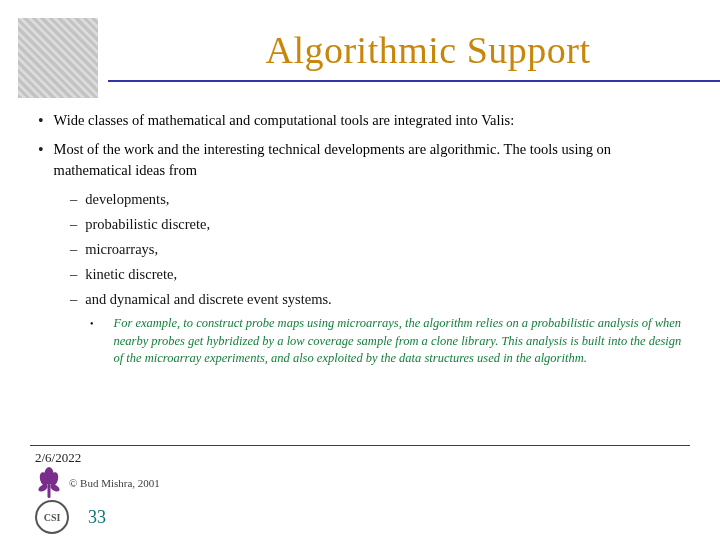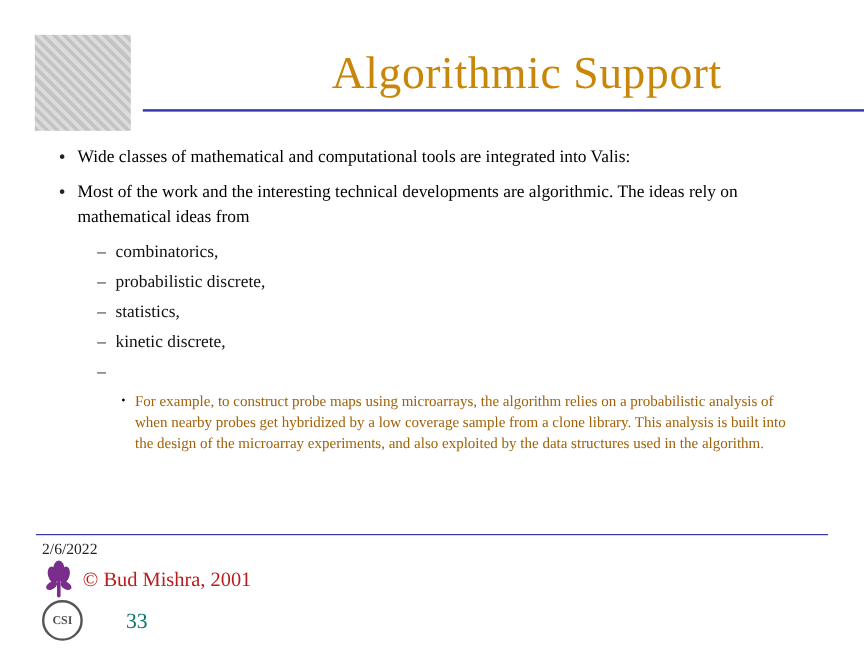--- a/index.html
+++ b/index.html
@@ -10,21 +10,21 @@
       background: #ffffff;
       font-family: 'Times New Roman', Times, serif;
       overflow: hidden;
       position: relative;
     }
 
     .slide {
       width: 720px;
       height: 540px;
       position: relative;
-      padding: 11px;
+      padding: 0;
     }
 
     
     .header {
       display: flex;
       align-items: flex-start;
       padding: 18px 30px 0 18px;
     }
 
     .header-image {
@@ -119,23 +119,25 @@
     }
 
     .sub-bullet-dot {
       font-size: 10px;
       margin-top: 3px;
       flex-shrink: 0;
     }
 
     .sub-bullet-text {
       font-size: 12.5px;
-      color: #a16207;
+      color: #15803d;
       line-height: 1.4;
-      font-family: 'Times New Roman', Times, serif;
+      font-style: italic;
+      font-family: 'Times New Roman', Times, serif;
+      margin-left: 12px;
     }
 
     
     .footer {
       position: absolute;
       bottom: 0;
       left: 0;
       right: 0;
     }
 
@@ -159,22 +161,22 @@
       color: #222;
     }
 
     .footer-center {
       display: flex;
       align-items: center;
       gap: 6px;
     }
 
     .footer-copyright {
-      font-size: 17px;
-      color: #b91c1c;
+      font-size: 11px;
+      color: #404040;
     }
 
     .footer-badge {
       width: 34px;
       height: 34px;
       border: 2px solid #555;
       border-radius: 50%;
       display: flex;
       align-items: center;
       justify-content: center;
@@ -203,42 +205,43 @@
 
   <div class="content">
 
     <div class="bullet-item">
       <span class="bullet-dot">•</span>
       <span class="bullet-text">Wide classes of mathematical and computational tools are integrated into Valis:</span>
     </div>
 
     <div class="bullet-item">
       <span class="bullet-dot">•</span>
-      <span class="bullet-text">Most of the work and the interesting technical developments are algorithmic.  The ideas rely on mathematical ideas from</span>
+      <span class="bullet-text">Most of the work and the interesting technical developments are algorithmic.  The tools using on mathematical ideas from</span>
     </div>
 
     <div class="sub-list">
       <div class="sub-item">
         <span class="sub-dash">–</span>
-        <span>combinatorics,</span>
+        <span>developments,</span>
       </div>
       <div class="sub-item">
         <span class="sub-dash">–</span>
         <span>probabilistic discrete,</span>
       </div>
       <div class="sub-item">
         <span class="sub-dash">–</span>
-        <span>statistics,</span>
+        <span>microarrays,</span>
       </div>
       <div class="sub-item">
         <span class="sub-dash">–</span>
         <span>kinetic discrete,</span>
       </div>
       <div class="sub-item">
         <span class="sub-dash">–</span>
+        <span>and dynamical and discrete event systems.</span>
       </div>
     </div>
 
     <div class="sub-bullet">
       <span class="sub-bullet-dot">•</span>
       <span class="sub-bullet-text">For example, to construct probe maps using microarrays, the algorithm relies on a probabilistic analysis of when nearby probes get hybridized by a low coverage sample from a clone library.  This analysis is built into the design of the microarray experiments, and also exploited by the data structures used in the algorithm.</span>
     </div>
 
   </div>
 
@@ -257,21 +260,21 @@
 
             <ellipse cx="20" cy="22" rx="5" ry="3" transform="rotate(30 20 22)"></ellipse>
 
             <ellipse cx="14" cy="10" rx="5" ry="9"></ellipse>
             <ellipse cx="9" cy="13" rx="4" ry="7" transform="rotate(-15 9 13)"></ellipse>
             <ellipse cx="19" cy="13" rx="4" ry="7" transform="rotate(15 19 13)"></ellipse>
           </g>
         </svg>
         <span class="footer-copyright">© Bud Mishra, 2001</span>
       </div>
-      <div style="display:flex;align-items:center;gap:36px;">
+      <div style="display:flex;align-items:center;gap:19px;">
         <div class="footer-badge">
           <span>CSI</span>
         </div>
         <span class="footer-page">33</span>
       </div>
     </div>
   </div>
 
 </div>
 

